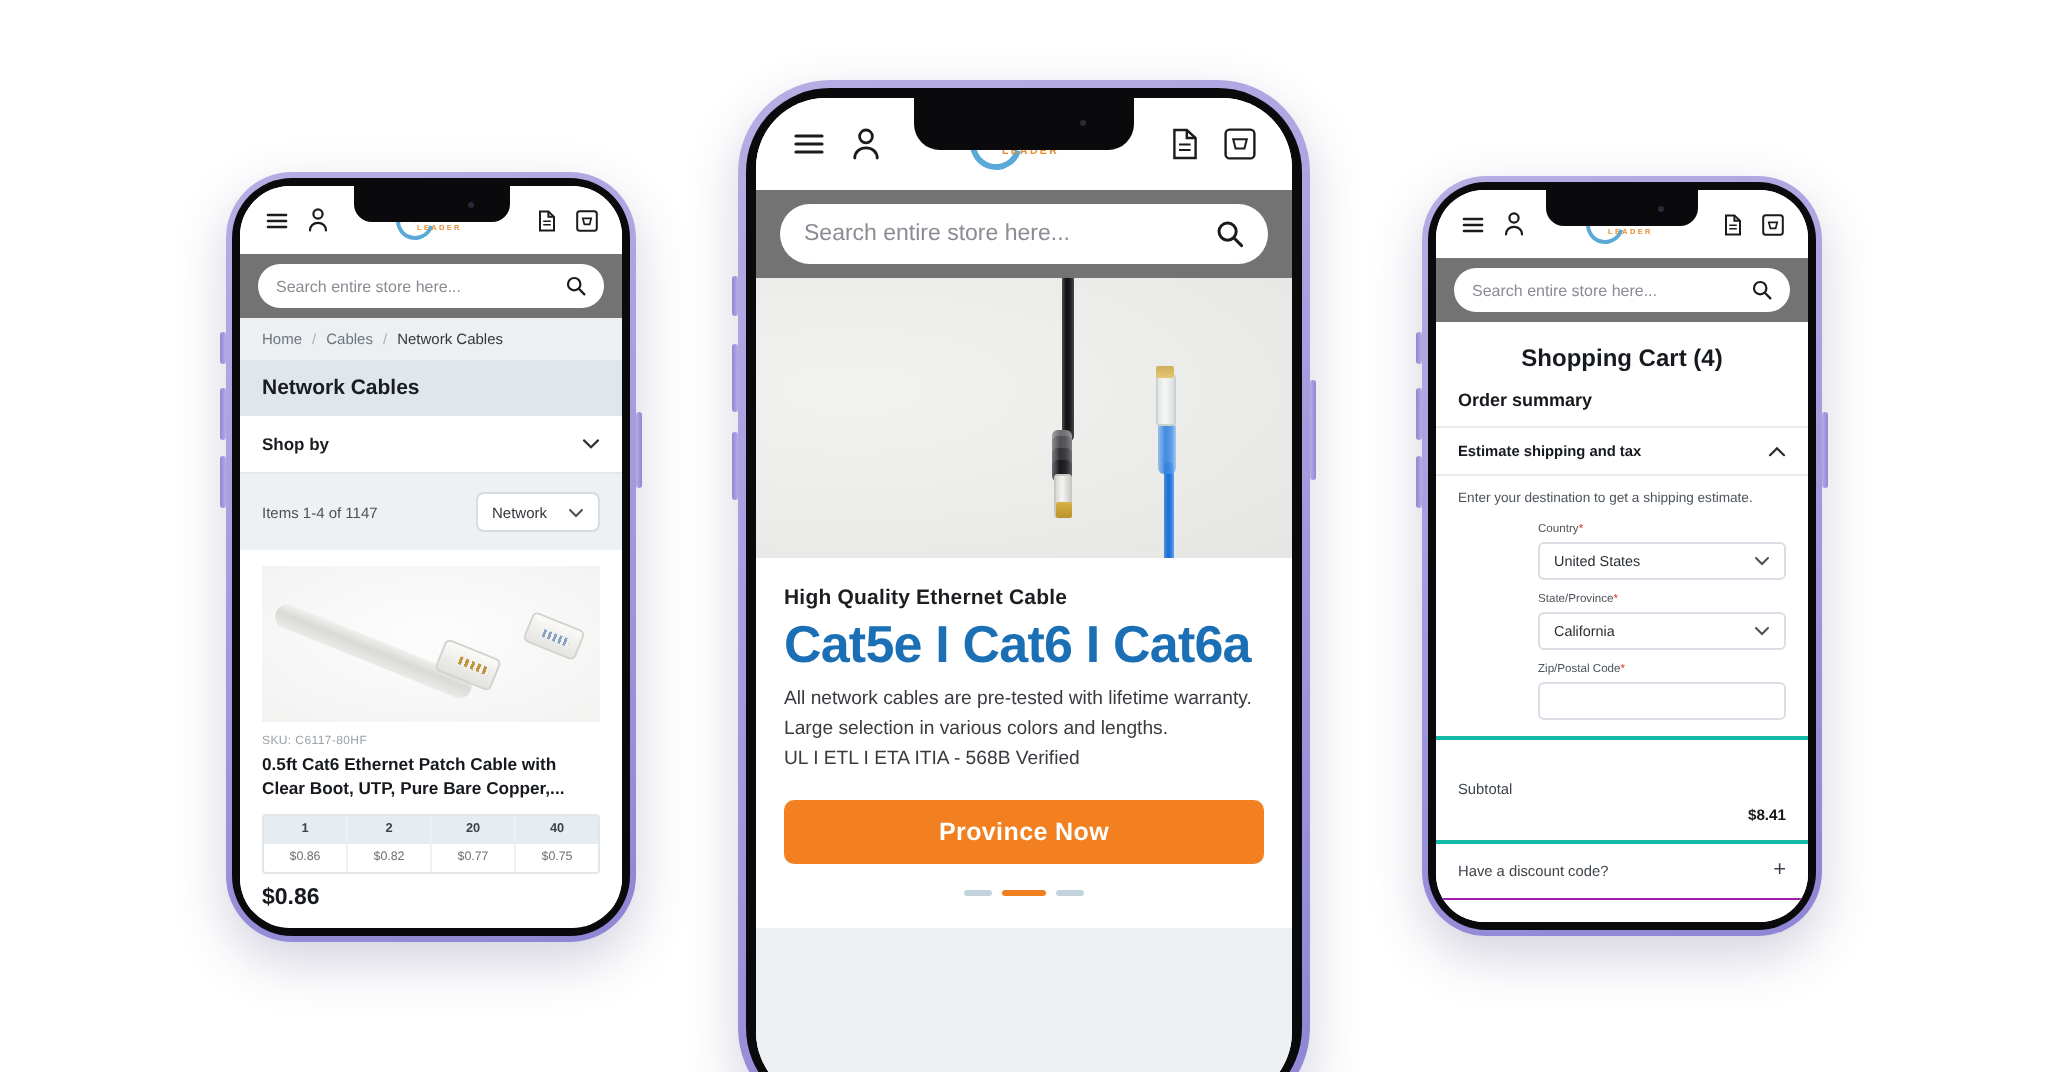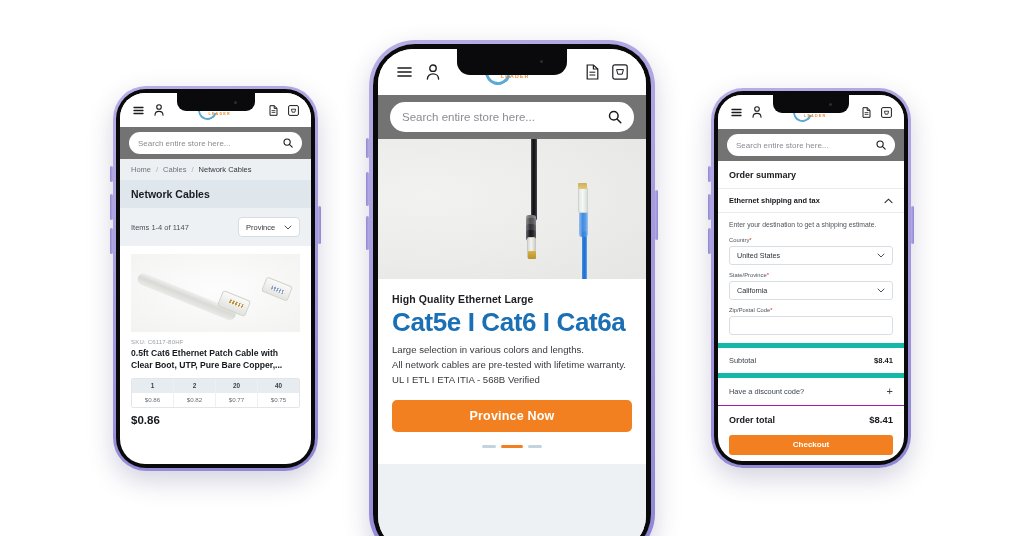--- a/index.html
+++ b/index.html
@@ -231,34 +231,34 @@
   .cart-title { text-align:center; font-size:12px; font-weight:bold; color:#16191d; padding:11px 0 0 0; background:#fff; }
   .order-sum { font-size:9px; font-weight:bold; color:#16191d; padding:9px 11px 8px 11px; background:#fff; }
   .est-head {
     display:flex; align-items:center; justify-content:space-between;
     padding:7px 11px; border-top:1px solid #e7ebee; border-bottom:1px solid #e7ebee;
     background:#fff;
   }
   .est-head .t { font-size:7.4px; font-weight:bold; color:#16191d; }
   .est-body { padding:7px 11px 0 11px; background:#fff; }
   .est-body .desc { font-size:6.8px; color:#4d545a; line-height:1.4; }
-  .fld { margin-top:7px; }
+  .fld { margin-top:7px;margin-left:40px; }
   .fld .lbl { font-size:5.8px; color:#4d545a; }
   .fld .lbl .req { color:#e02b20; }
   .sel, .txt {
     margin-top:3px; height:19px; border:1px solid #d8dee3; border-radius:3px; background:#fff;
     display:flex; align-items:center; justify-content:space-between;
     padding:0 7px; font-size:7.2px; color:#2b3035;
   }
   .totrow {
     display:flex; align-items:center; justify-content:space-between;
-    padding:8px 11px; border-top:5px solid #14b8a6; background:#fff;
+    padding:8px 11px; border-top:2px solid #14b8a6; background:#fff;
   }
   .totrow .k { font-size:7.4px; color:#3d434a; }
-  .totrow .v { font-size:7.6px; font-weight:bold; color:#16191d; }
+  .totrow .v { font-size:7.6px; font-weight:bold; color:#16191d;margin-top:25px; }
   .totrow.grand { border-top:1px solid #a21caf;align-items:flex-end; }
   .totrow.grand .k { font-size:9px; font-weight:bold; color:#16191d; }
   .totrow.grand .v { font-size:9.5px; font-weight:bold; color:#16191d; }
   .plus { font-size:11px; color:#3d434a; line-height:1; }
   .checkout {
     margin:2px 11px 0 11px; height:20px; border-radius:3px; background:#f28020;
     color:#fff; font-size:8px; font-weight:bold;
     display:flex; align-items:center; justify-content:center;
   }
 
@@ -351,25 +351,33 @@
         <span class="sep">/</span>
         <span>Cables</span>
         <span class="sep">/</span>
         <span class="cur">Network Cables</span>
       </div>
 
       <div class="cat-title-bar">
         <div class="t">Network Cables</div>
       </div>
 
+      <div class="shopby">
+        <span class="t">Shop by</span>
+        <span class="icon">
+          <svg width="9" height="6" viewBox="0 0 9 6">
+              <path d="M1 1.2L4.5 4.6 8 1.2" fill="none" stroke="#2b3035" stroke-width="1.1" stroke-linecap="round"></path>
+            </svg>
+        </span>
+      </div>
 
       <div class="toolbar">
         <span class="cnt">Items 1-4 of 1147</span>
         <span class="sorter">
-          <span>Province</span>
+          <span>Network</span>
           <span class="icon">
             <svg width="8" height="5" viewBox="0 0 8 5">
                 <path d="M1 1L4 4 7 1" fill="none" stroke="#4a5056" stroke-width="1" stroke-linecap="round"></path>
               </svg>
           </span>
         </span>
       </div>
 
       <div class="prod-card">
         <div class="prod-img">
@@ -474,25 +482,25 @@
         <span class="cable-black-boot"></span>
         <span class="cable-black-plug"></span>
         <span class="cable-black-gold"></span>
         <span class="cable-blue"></span>
         <span class="cable-blue-boot"></span>
         <span class="cable-blue-plug"></span>
         <span class="cable-blue-clip"></span>
       </div>
 
       <div class="hero-copy">
-        <div class="hero-kicker">High Quality Ethernet Large</div>
+        <div class="hero-kicker">High Quality Ethernet Cable</div>
         <div class="hero-title">Cat5e I Cat6 I Cat6a</div>
         <div class="hero-lines">
+          <div>All network cables are pre-tested with lifetime warranty.</div>
           <div>Large selection in various colors and lengths.</div>
-          <div>All network cables are pre-tested with lifetime warranty.</div>
           <div>UL I ETL I ETA ITIA - 568B Verified</div>
         </div>
       </div>
 
       <div class="cta">Province Now</div>
 
       <div class="dots">
         <span class="dot"></span>
         <span class="dot active"></span>
         <span class="dot"></span>
@@ -563,24 +571,25 @@
           <span class="ph">Search entire store here...</span>
           <span class="icon">
             <svg width="10" height="10" viewBox="0 0 10 10">
                 <circle cx="4.1" cy="4.1" r="3.1" fill="none" stroke="#1b1b1f" stroke-width="1.1"></circle>
                 <line x1="6.4" y1="6.4" x2="9.2" y2="9.2" stroke="#1b1b1f" stroke-width="1.1" stroke-linecap="round"></line>
               </svg>
           </span>
         </div>
       </div>
 
+      <div class="cart-title">Shopping Cart (4)</div>
       <div class="order-sum">Order summary</div>
 
       <div class="est-head">
-        <span class="t">Ethernet shipping and tax</span>
+        <span class="t">Estimate shipping and tax</span>
         <span class="icon">
           <svg width="9" height="6" viewBox="0 0 9 6">
               <path d="M1 4.6L4.5 1.2 8 4.6" fill="none" stroke="#2b3035" stroke-width="1.1" stroke-linecap="round"></path>
             </svg>
         </span>
       </div>
 
       <div class="est-body">
         <div class="desc">Enter your destination to get a shipping estimate.</div>
 

